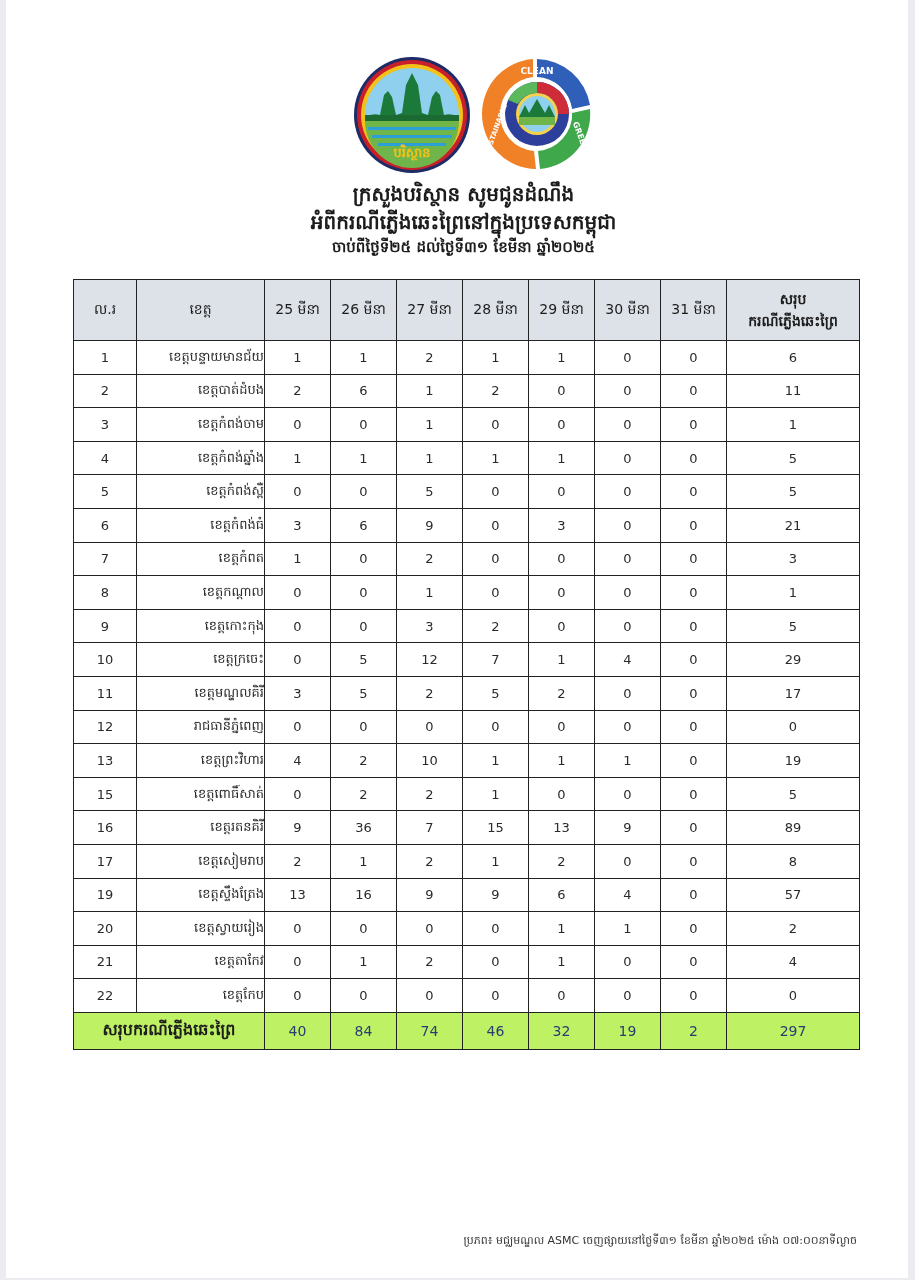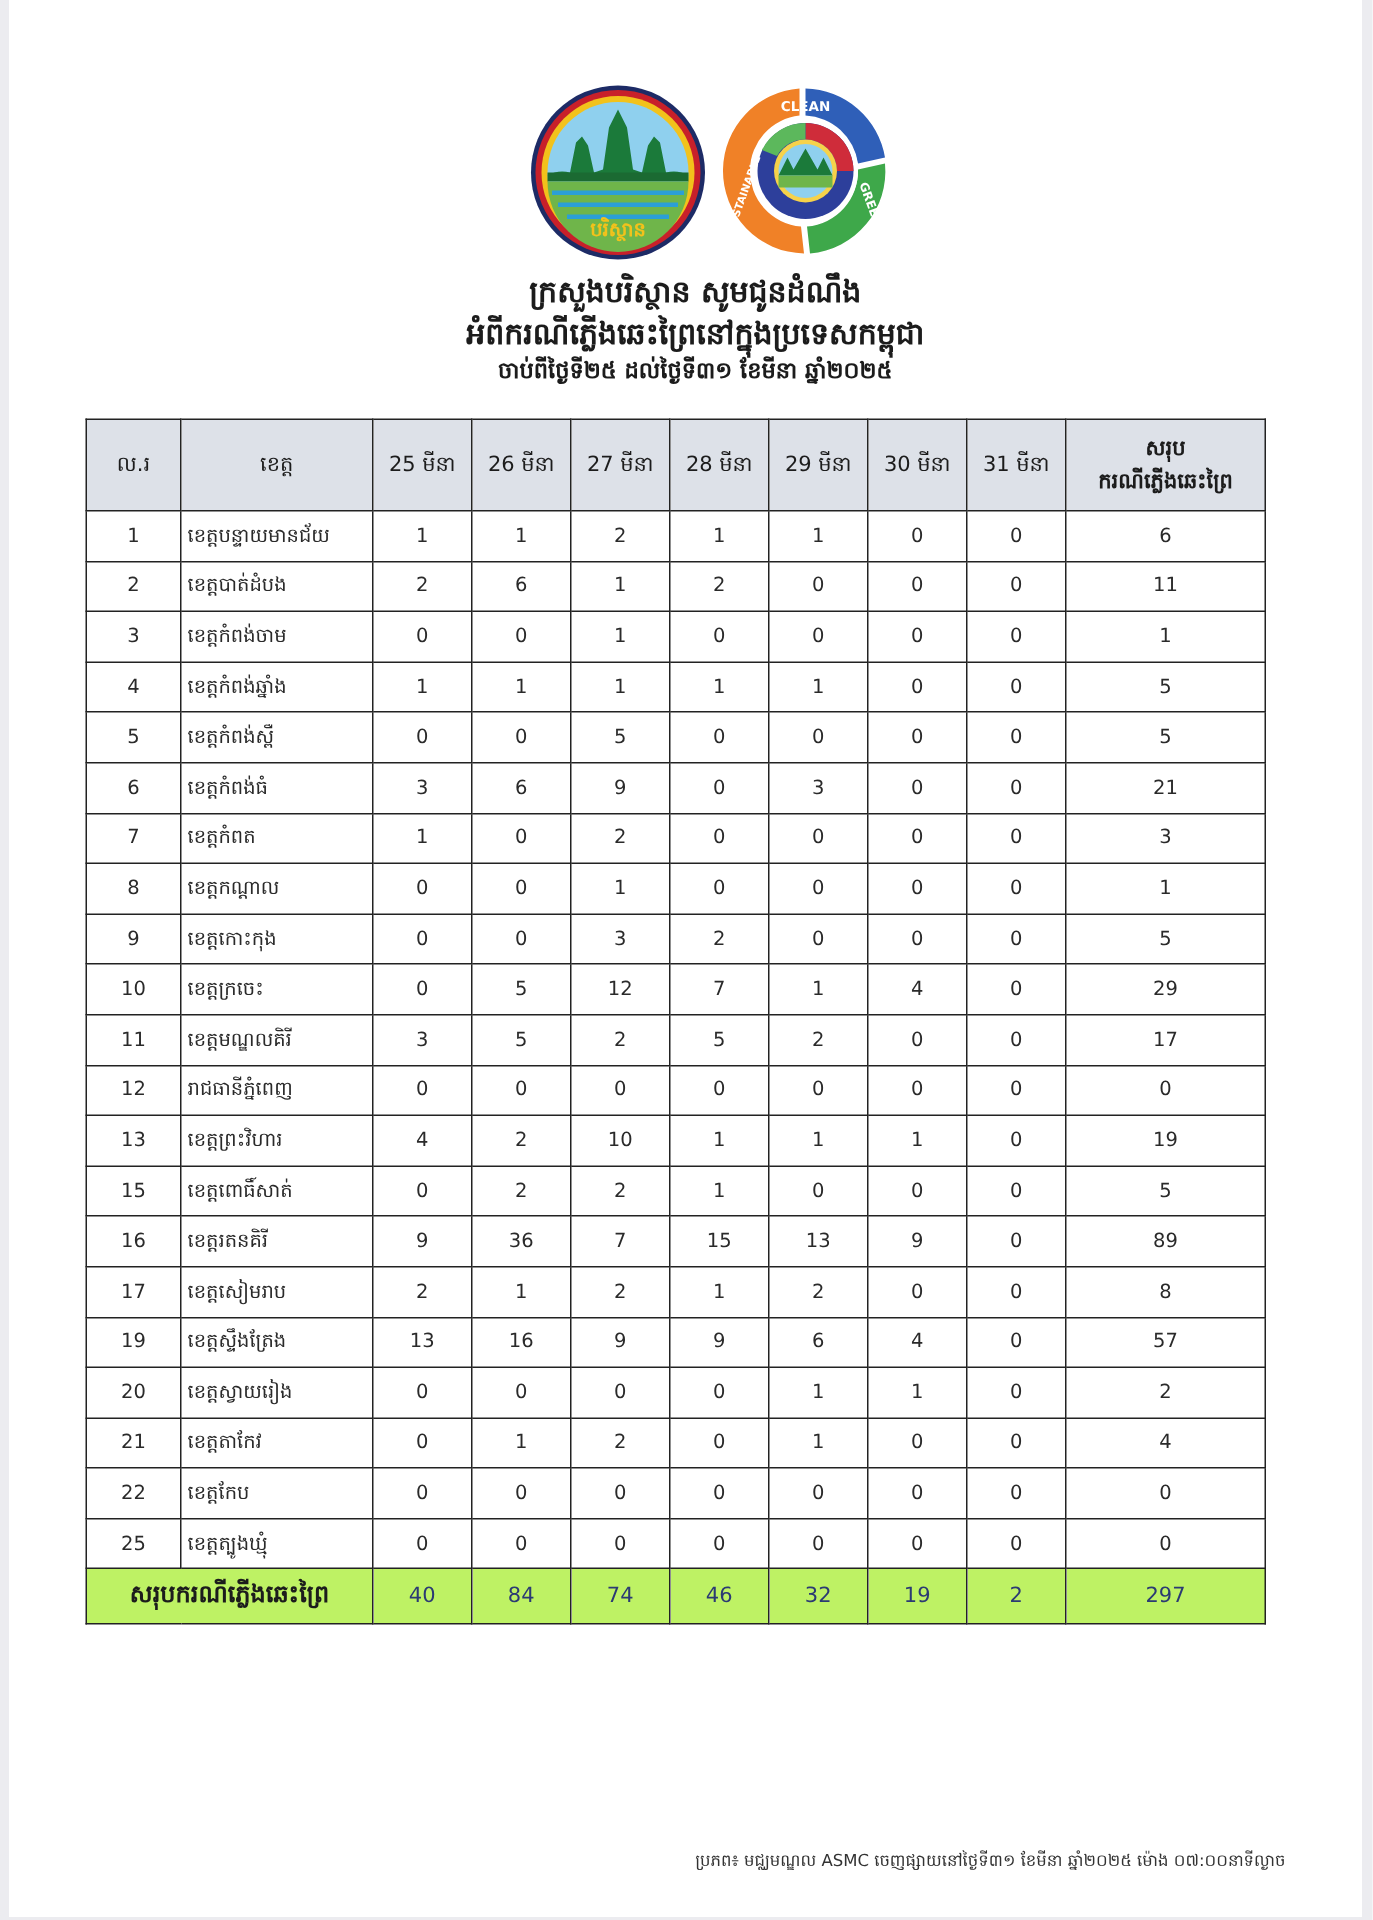--- a/index.html
+++ b/index.html
@@ -14,31 +14,31 @@
   }
   .logos { position: absolute; left: 346px; top: 55px; width: 245px; height: 120px; }
   .logo { position: absolute; top: 0; }
   .logo-left { left: 0; width: 120px; height: 120px; }
   .logo-right { left: 126px; width: 118px; height: 118px; }
   .titles { position: absolute; left: 0; top: 180px; width: 915px; text-align: center; }
   .title-1 { font-size: 20px; font-weight: bold; line-height: 28px; }
   .title-2 { font-size: 20px; font-weight: bold; line-height: 28px; }
   .title-3 { font-size: 15px; font-weight: bold; line-height: 22px; }
   table.fire {
-    position: absolute; left: 57px; top: 279px; width: 786px;
+    position: absolute; left: 73px; top: 279px; width: 786px;
     border-collapse: collapse; table-layout: fixed;
     font-family: "DejaVu Sans", "Liberation Sans", sans-serif;
   }
   table.fire th, table.fire td {
     border: 1.6px solid #222; text-align: center; padding: 0; overflow: hidden; white-space: nowrap;
   }
   table.fire thead th { background: #dde1e8; height: 60px; font-size: 14px; font-weight: normal; }
   table.fire thead th.two-line { line-height: 22px; white-space: normal; font-weight: bold; }
   table.fire tbody td { height: 32.6px; font-size: 13px; color: #2a2a2a; }
-  table.fire tbody td.prov { text-align: left; padding-left: 4px; font-size: 13px; }
+  table.fire tbody td.prov { text-align: right; padding-left: 4px; font-size: 13px; }
   table.fire tfoot td { background: #bef264; height: 36px; font-size: 14px; color: #2b3a73; }
   table.fire tfoot td.total-label { color: #1c1c1c; font-size: 16px; font-weight: bold; }
   .source { position: absolute; right: 58px; top: 1233px; font-size: 11px; color: #333; }
 </style>
 </head>
 <body>
 
 <div class="sheet">
 
   <div class="logos">
@@ -345,32 +345,20 @@
         <td class="prov">ខេត្តកែប</td>
         <td>0</td>
         <td>0</td>
         <td>0</td>
         <td>0</td>
         <td>0</td>
         <td>0</td>
         <td>0</td>
         <td>0</td>
       </tr>
-      <tr>
-        <td>25</td>
-        <td class="prov">ខេត្តត្បូងឃ្មុំ</td>
-        <td>0</td>
-        <td>0</td>
-        <td>0</td>
-        <td>0</td>
-        <td>0</td>
-        <td>0</td>
-        <td>0</td>
-        <td>0</td>
-      </tr>
     </tbody>
   <tfoot>
     <tr id="foot-row">
         <td colspan="2" class="total-label">សរុបករណីភ្លើងឆេះព្រៃ</td>
         <td>40</td>
         <td>84</td>
         <td>74</td>
         <td>46</td>
         <td>32</td>
         <td>19</td>

